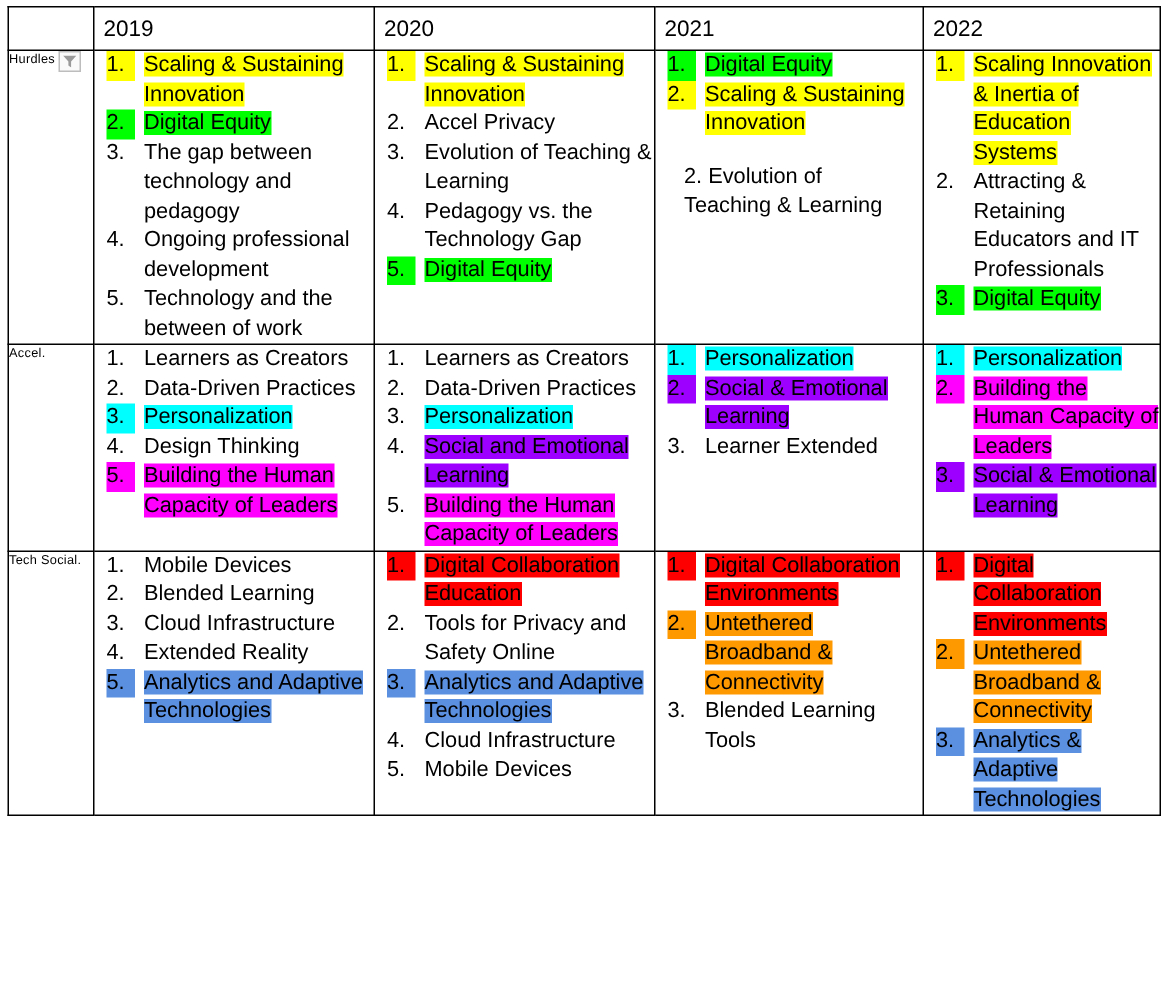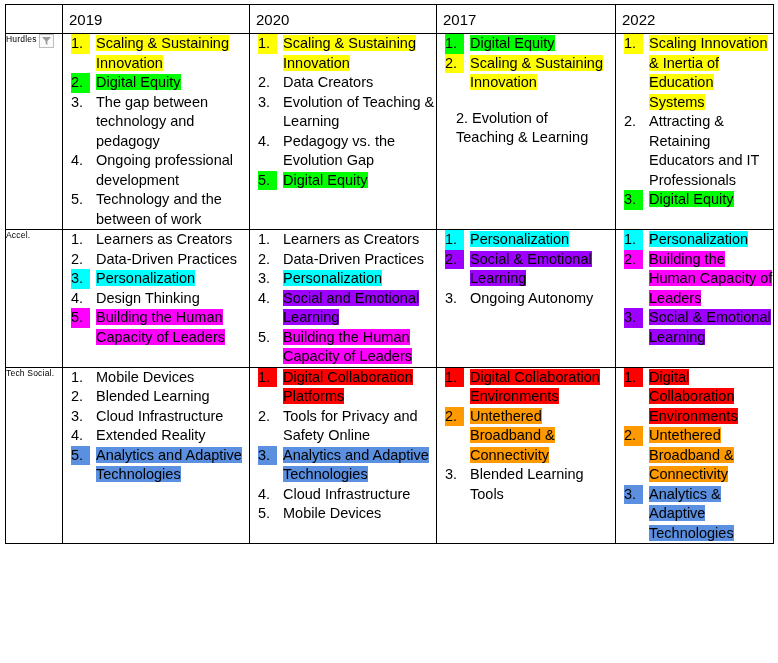--- a/index.html
+++ b/index.html
@@ -132,21 +132,21 @@
     <thead>
       <tr class="head">
         <td></td>
         <td>
           <div class="yearlabel">2019</div>
         </td>
         <td>
           <div class="yearlabel">2020</div>
         </td>
         <td>
-          <div class="yearlabel">2017</div>
+          <div class="yearlabel">2021</div>
         </td>
         <td>
           <div class="yearlabel">2022</div>
         </td>
       </tr>
     </thead>
     <tbody id="matrix-body">
         <tr>
           <td class="rowhdr"><span class="rh-text">Hurdles</span><span class="filter-icon"><svg width="9" height="8" viewBox="0 0 9 8">
                 <polygon points="0,0 9,0 5.4,4 5.4,8 3.6,6.6 3.6,4" fill="#9a9a9a"></polygon>
@@ -156,23 +156,23 @@
               <li><span class="num hl hl-yellow">1.</span><span class="txt hl hl-yellow">Scaling &amp; Sustaining Innovation</span></li>
               <li><span class="num hl hl-green">2.</span><span class="txt hl hl-green">Digital Equity</span></li>
               <li><span class="num hl hl-none">3.</span><span class="txt hl hl-none">The gap between technology and pedagogy</span></li>
               <li><span class="num hl hl-none">4.</span><span class="txt hl hl-none">Ongoing professional development</span></li>
               <li><span class="num hl hl-none">5.</span><span class="txt hl hl-none">Technology and the between of work</span></li>
             </ol>
           </td>
           <td class="listcell">
             <ol class="numlist">
               <li><span class="num hl hl-yellow">1.</span><span class="txt hl hl-yellow">Scaling &amp; Sustaining Innovation</span></li>
-              <li><span class="num hl hl-none">2.</span><span class="txt hl hl-none">Data Creators</span></li>
+              <li><span class="num hl hl-none">2.</span><span class="txt hl hl-none">Accel Privacy</span></li>
               <li><span class="num hl hl-none">3.</span><span class="txt hl hl-none">Evolution of Teaching &amp; Learning</span></li>
-              <li><span class="num hl hl-none">4.</span><span class="txt hl hl-none">Pedagogy vs. the Evolution Gap</span></li>
+              <li><span class="num hl hl-none">4.</span><span class="txt hl hl-none">Pedagogy vs. the Technology Gap</span></li>
               <li><span class="num hl hl-green">5.</span><span class="txt hl hl-green">Digital Equity</span></li>
             </ol>
           </td>
           <td class="listcell">
             <ol class="numlist">
               <li><span class="num hl hl-green">1.</span><span class="txt hl hl-green">Digital Equity</span></li>
               <li><span class="num hl hl-yellow">2.</span><span class="txt hl hl-yellow">Scaling &amp; Sustaining Innovation</span></li>
             </ol>
             <div class="plainpara"><span class="hl hl-none">2. Evolution of Teaching &amp; Learning</span></div>
           </td>
@@ -201,21 +201,21 @@
               <li><span class="num hl hl-none">2.</span><span class="txt hl hl-none">Data-Driven Practices</span></li>
               <li><span class="num hl hl-none">3.</span><span class="txt hl hl-cyan">Personalization</span></li>
               <li><span class="num hl hl-none">4.</span><span class="txt hl hl-purple">Social and Emotional Learning</span></li>
               <li><span class="num hl hl-none">5.</span><span class="txt hl hl-magenta">Building the Human Capacity of Leaders</span></li>
             </ol>
           </td>
           <td class="listcell">
             <ol class="numlist">
               <li><span class="num hl hl-cyan">1.</span><span class="txt hl hl-cyan">Personalization</span></li>
               <li><span class="num hl hl-purple">2.</span><span class="txt hl hl-purple">Social &amp; Emotional Learning</span></li>
-              <li><span class="num hl hl-none">3.</span><span class="txt hl hl-none">Ongoing Autonomy</span></li>
+              <li><span class="num hl hl-none">3.</span><span class="txt hl hl-none">Learner Extended</span></li>
             </ol>
           </td>
           <td class="listcell">
             <ol class="numlist">
               <li><span class="num hl hl-cyan">1.</span><span class="txt hl hl-cyan">Personalization</span></li>
               <li><span class="num hl hl-magenta">2.</span><span class="txt hl hl-magenta">Building the Human Capacity of Leaders</span></li>
               <li><span class="num hl hl-purple">3.</span><span class="txt hl hl-purple">Social &amp; Emotional Learning</span></li>
             </ol>
           </td>
         </tr>
@@ -225,21 +225,21 @@
             <ol class="numlist">
               <li><span class="num hl hl-none">1.</span><span class="txt hl hl-none">Mobile Devices</span></li>
               <li><span class="num hl hl-none">2.</span><span class="txt hl hl-none">Blended Learning</span></li>
               <li><span class="num hl hl-none">3.</span><span class="txt hl hl-none">Cloud Infrastructure</span></li>
               <li><span class="num hl hl-none">4.</span><span class="txt hl hl-none">Extended Reality</span></li>
               <li><span class="num hl hl-blue">5.</span><span class="txt hl hl-blue">Analytics and Adaptive Technologies</span></li>
             </ol>
           </td>
           <td class="listcell">
             <ol class="numlist">
-              <li><span class="num hl hl-red">1.</span><span class="txt hl hl-red">Digital Collaboration Platforms</span></li>
+              <li><span class="num hl hl-red">1.</span><span class="txt hl hl-red">Digital Collaboration Education</span></li>
               <li><span class="num hl hl-none">2.</span><span class="txt hl hl-none">Tools for Privacy and Safety Online</span></li>
               <li><span class="num hl hl-blue">3.</span><span class="txt hl hl-blue">Analytics and Adaptive Technologies</span></li>
               <li><span class="num hl hl-none">4.</span><span class="txt hl hl-none">Cloud Infrastructure</span></li>
               <li><span class="num hl hl-none">5.</span><span class="txt hl hl-none">Mobile Devices</span></li>
             </ol>
           </td>
           <td class="listcell">
             <ol class="numlist">
               <li><span class="num hl hl-red">1.</span><span class="txt hl hl-red">Digital Collaboration Environments</span></li>
               <li><span class="num hl hl-orange">2.</span><span class="txt hl hl-orange">Untethered Broadband &amp; Connectivity</span></li>

